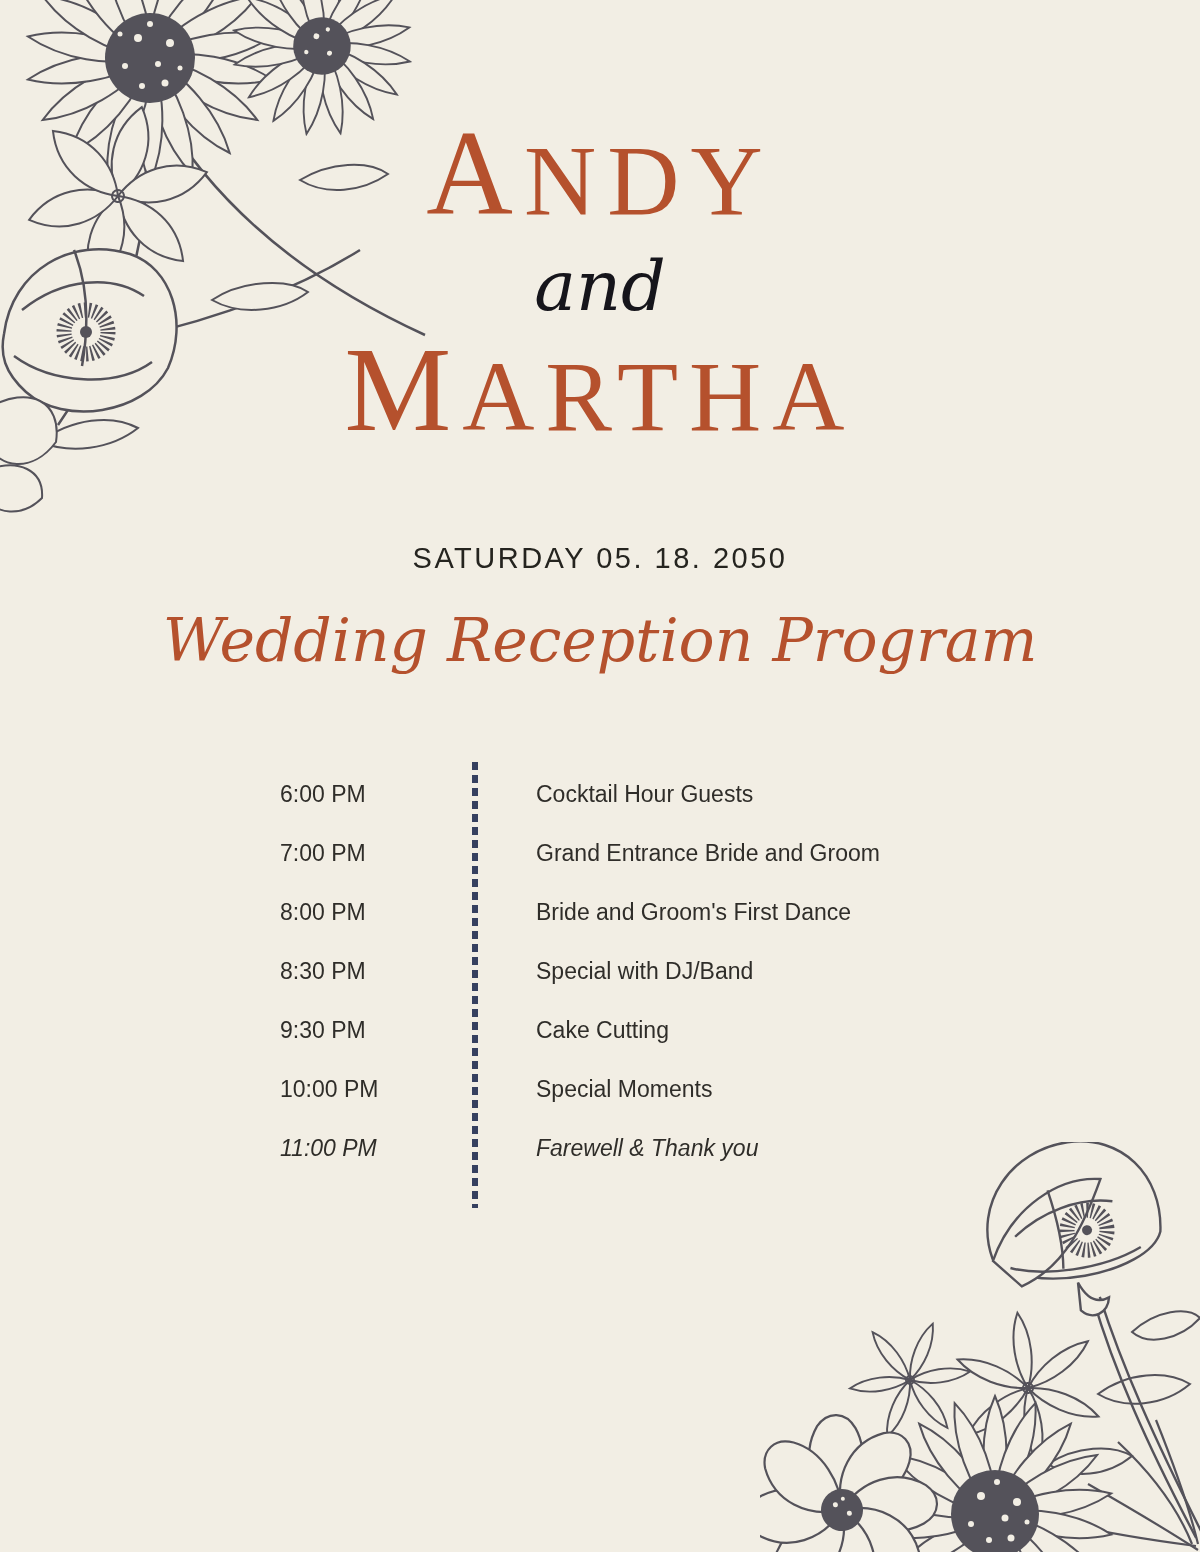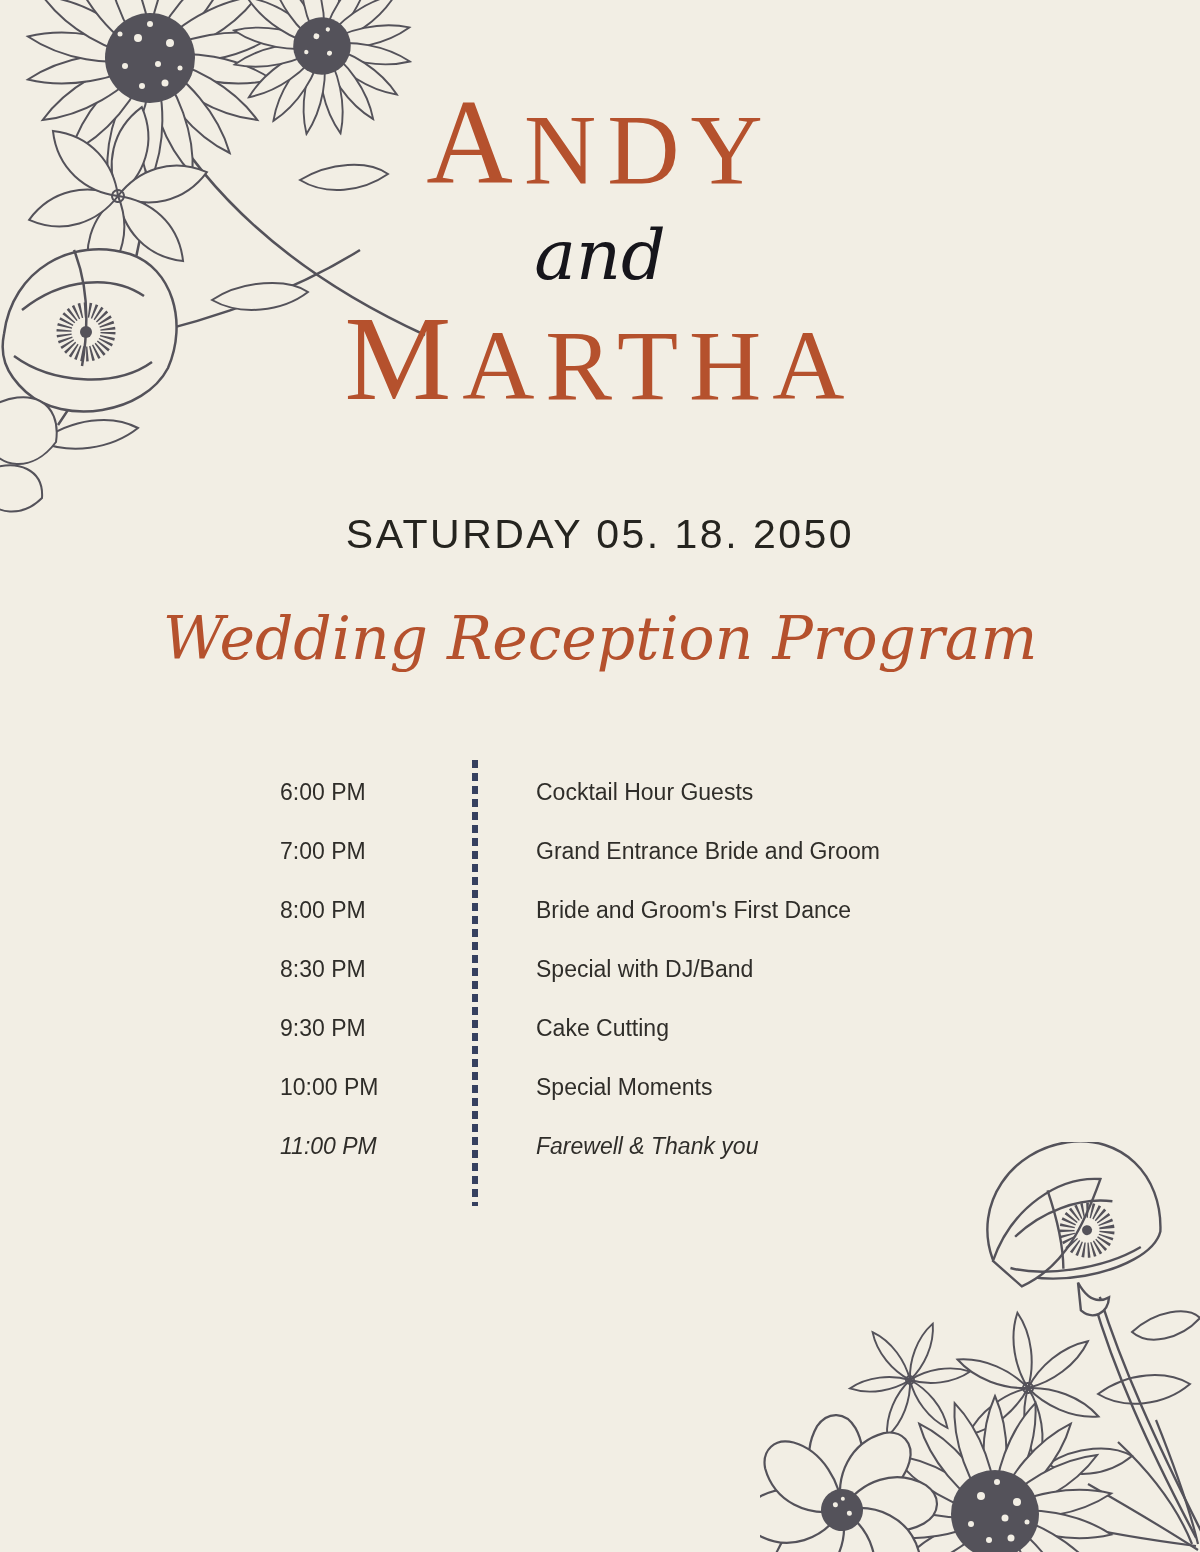--- a/index.html
+++ b/index.html
@@ -15,21 +15,21 @@
   body {
     background: var(--background);
     font-family: "Liberation Sans", sans-serif;
     position: relative;
     overflow: hidden;
   }
   .floral { position: absolute; color: var(--floral); pointer-events: none; }
   .floral.tl { top: 0; left: 0; width: 440px; height: 520px; }
   .floral.br { bottom: 0; right: 0; width: 440px; height: 410px; }
 
-  .content { position: relative; text-align: center; padding-top: 78px; z-index: 2; }
+  .content { position: relative; text-align: center; padding-top: 109px; z-index: 2; }
 
   .name {
     font-family: "Liberation Serif", serif;
     font-size: 100px;
     line-height: 1.08;
     font-weight: 400;
     color: var(--accent);
     letter-spacing: 11px;
   }
   .name::first-letter { font-size: 120px; }
@@ -38,27 +38,27 @@
     font-style: italic;
     font-size: 70px;
     line-height: 1;
     color: var(--ink);
     margin: 12px 0 4px;
   }
   .name-bottom { margin-top: 2px; }
 
   .date-line {
     margin-top: 88px;
-    font-size: 41px;
+    font-size: 29px;
     letter-spacing: 2.5px;
     color: #25241f;
   }
 
   .program-title {
-    margin-top: 43px;
+    margin-top: 28px;
     font-family: "DejaVu Serif", serif;
     font-style: italic;
     font-size: 60px;
     line-height: 1.25;
     color: var(--accent);
     font-weight: 400;
   }
 
   .schedule {
     margin: 98px 0 0 280px;

